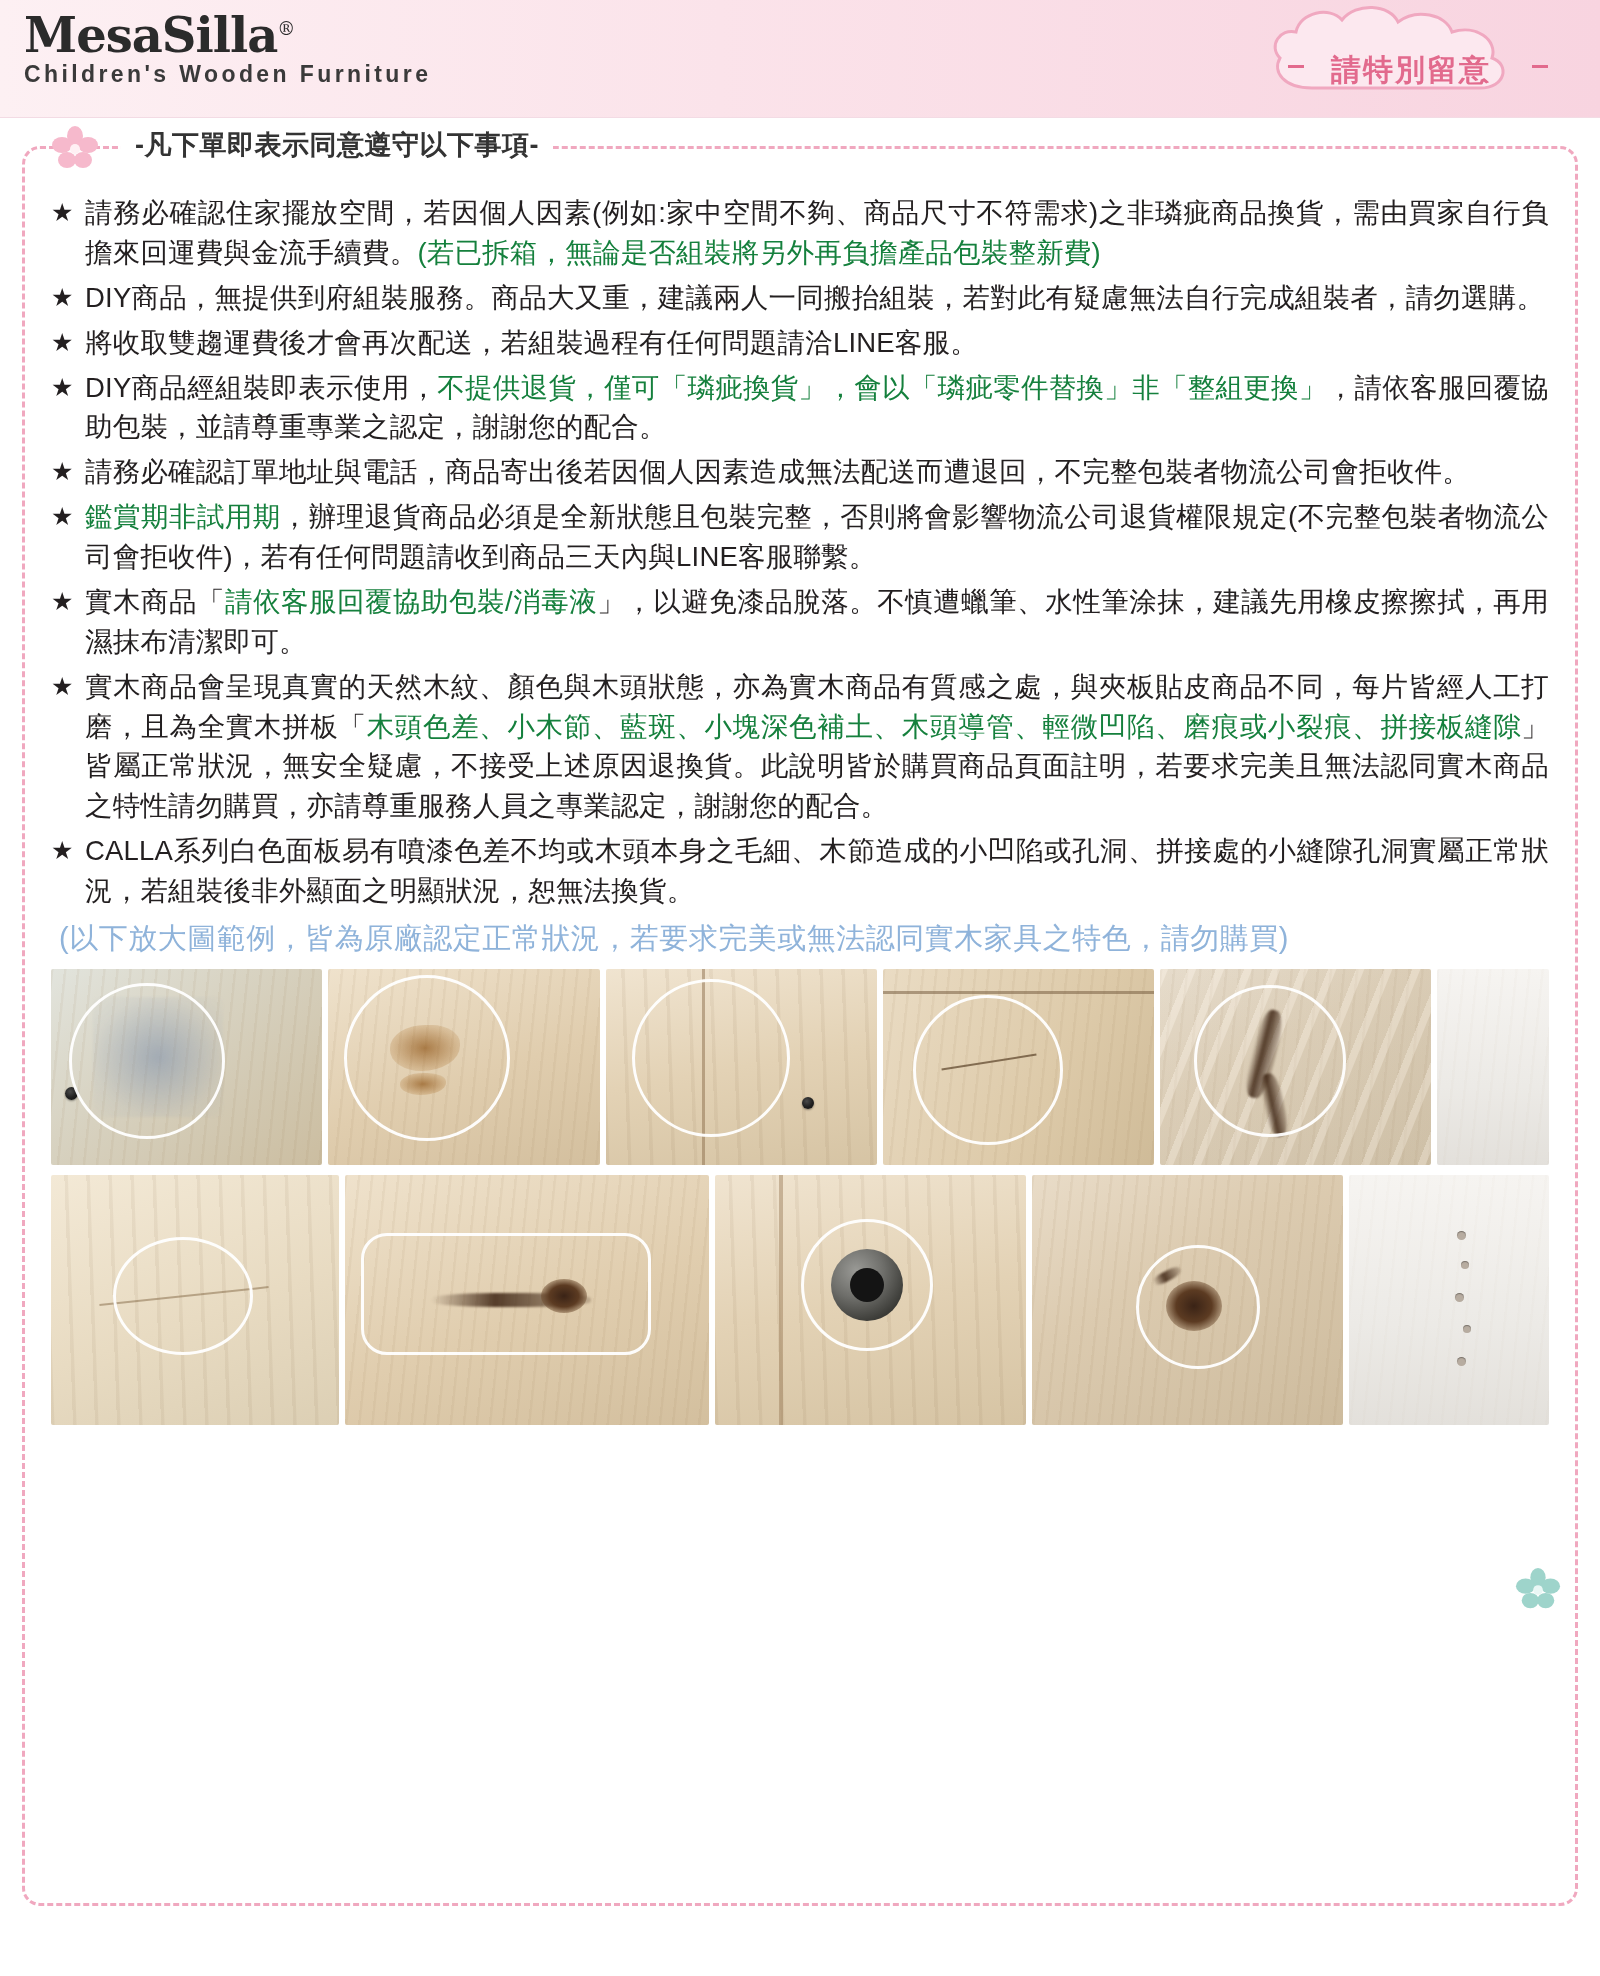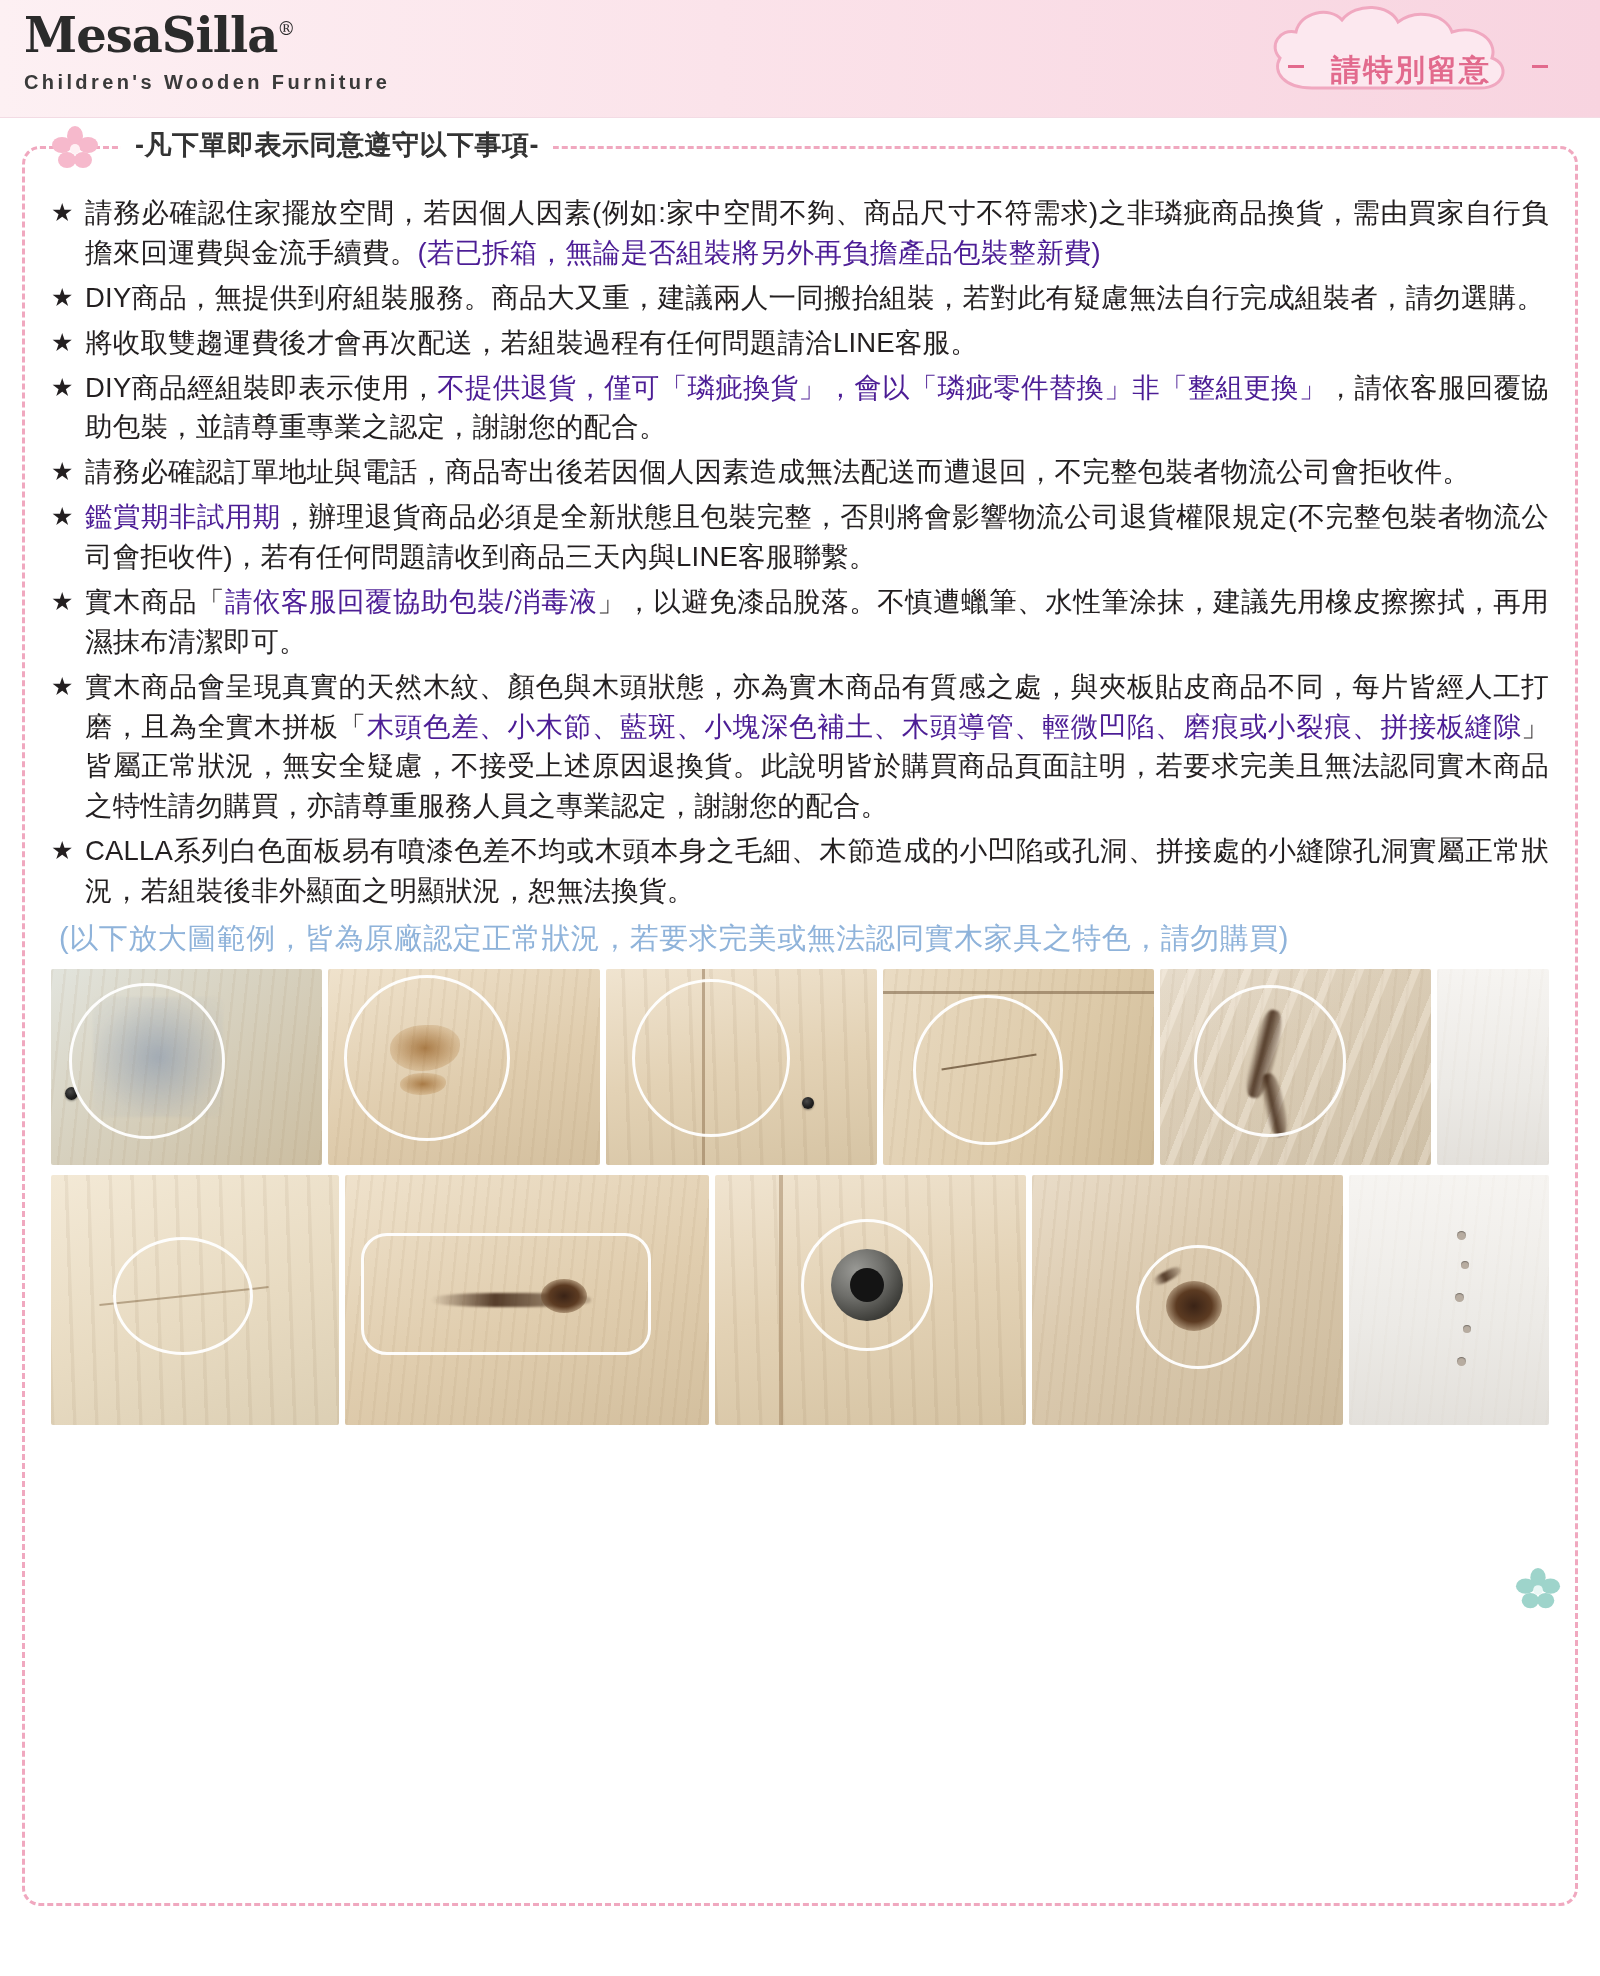--- a/index.html
+++ b/index.html
@@ -37,25 +37,25 @@
     line-height: 1.05;
     position: relative;
     display: inline-block;
   }
   .logo-reg {
     font-size: 18px;
     vertical-align: super;
     font-weight: normal;
   }
   .logo-sub {
-    font-size: 20px;
+    font-size: 23px;
     letter-spacing: 3.4px;
     color: #3a3a3a;
     font-weight: bold;
-    margin-top: 11px;
+    margin-top: 1px;
   }
 
   .cloud-badge {
     position: absolute;
     right: 34px; top: 2px;
     width: 300px; height: 92px;
   }
   .cloud-badge svg { display: block; }
   .cloud-text {
     position: absolute;
@@ -118,21 +118,21 @@
     color: #231f20;
     letter-spacing: 0.2px;
     text-align: justify;
   }
   .term .star {
     position: absolute;
     left: 0; top: 1px;
     font-size: 25px;
     color: #231f20;
   }
-  .hl { color: #4c1d95; }
+  .hl { color: #15803d; }
   .note-line {
     font-size: 29px;
     color: #8fb3da;
     margin: 8px 0 6px 8px;
     letter-spacing: 0.5px;
   }
 
   
   .photo-row {
     display: flex;

